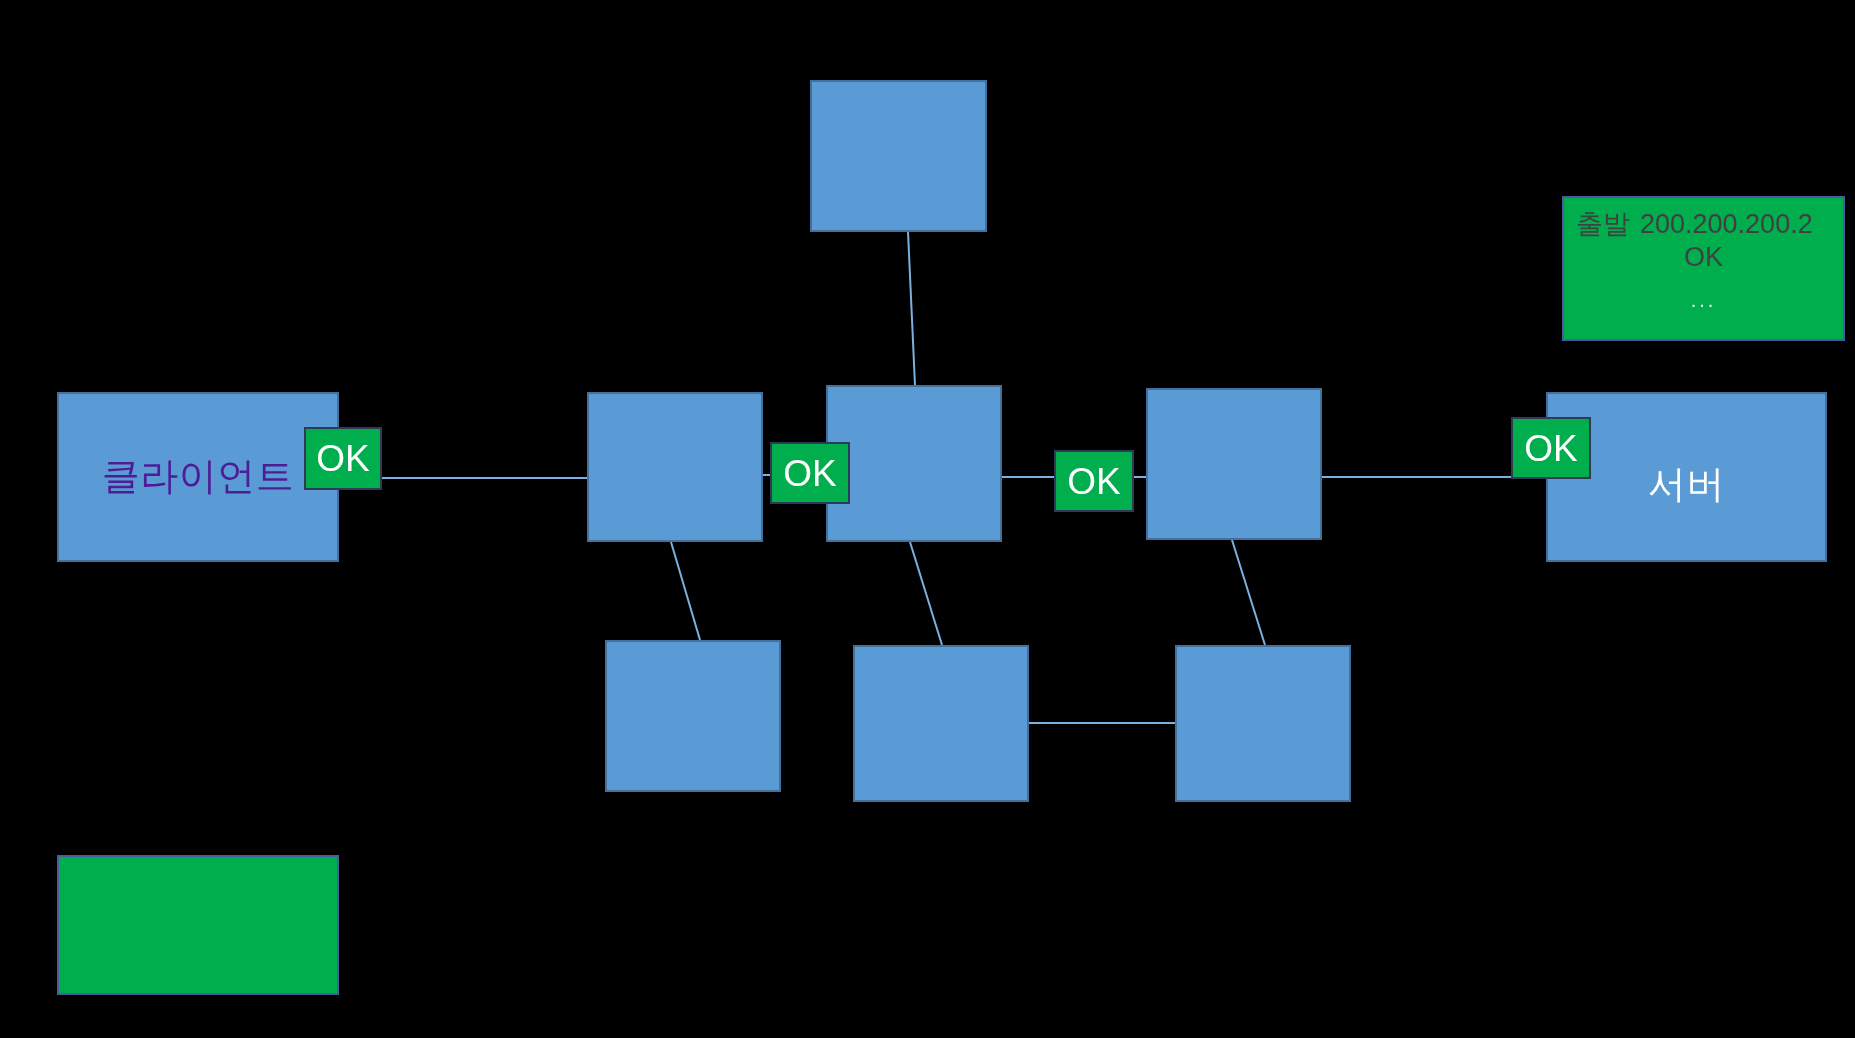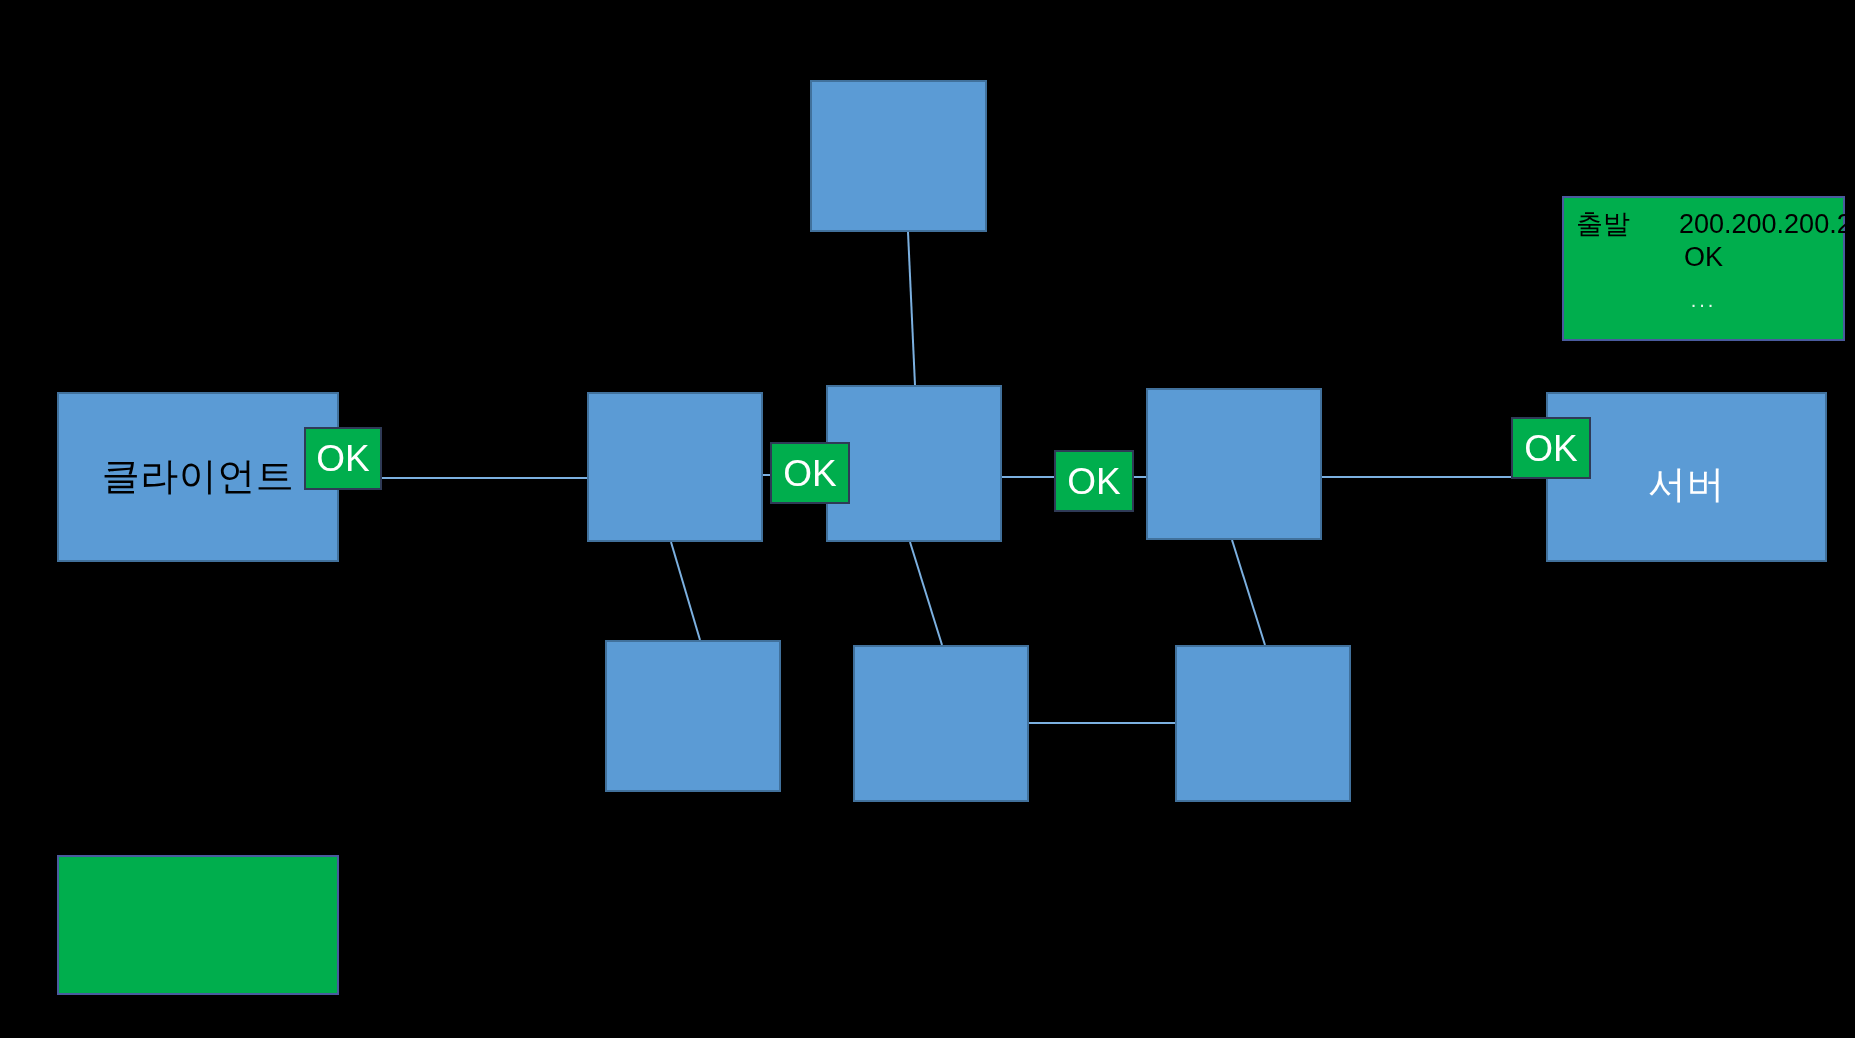--- a/index.html
+++ b/index.html
@@ -65,39 +65,38 @@
     border: 2px solid #4a5b9e;
     box-sizing: border-box;
     z-index: 30;
     padding: 10px 12px 6px 12px;
     display: flex;
     flex-direction: column;
     align-items: center;
     justify-content: flex-start;
   }
   .packet-row {
-    color: #000000;
+    color: #404040;
     font-size: 27px;
     line-height: 1.22;
     white-space: nowrap;
     width: 100%;
     text-align: center;
   }
   .packet-row.kv {
     text-align: left;
     display: flex;
     gap: 10px;
     justify-content: flex-start;
   }
   .packet-row .plabel {
     display: inline-block;
   }
   .packet-row .pvalue {
     display: inline-block;
-    margin-left: 39px;
   }
   .packet-row.dots {
     margin-top: 14px;
     font-size: 20px;
     letter-spacing: 3px;
     color: #eaf7ef;
   }
   .legend-box {
     position: absolute;
     background: #00ae4d;
@@ -118,21 +117,21 @@
       <line x1="1322" y1="477" x2="1546" y2="477" stroke="#7cb0e0" stroke-width="2"></line>
       <line x1="908" y1="232" x2="915" y2="385" stroke="#7cb0e0" stroke-width="2"></line>
       <line x1="671" y1="542" x2="700" y2="640" stroke="#7cb0e0" stroke-width="2"></line>
       <line x1="910" y1="542" x2="942" y2="645" stroke="#7cb0e0" stroke-width="2"></line>
       <line x1="1232" y1="540" x2="1265" y2="645" stroke="#7cb0e0" stroke-width="2"></line>
       <line x1="1029" y1="723" x2="1175" y2="723" stroke="#7cb0e0" stroke-width="2"></line>
     </svg>
 
   <div id="nodes-layer">
       <div class="node" style="left: 57px; top: 392px; width: 282px; height: 170px; background: rgb(91, 155, 213); border-color: rgb(65, 113, 156);">
-        <div class="node-label" style="color: #000000;">클라이언트</div>
+        <div class="node-label" style="color: #4c1d95;">클라이언트</div>
       </div>
       <div class="node" style="left: 810px; top: 80px; width: 177px; height: 152px; background: rgb(91, 155, 213); border-color: rgb(65, 113, 156);">
         <div class="node-label" style="color: rgb(255, 255, 255);"></div>
       </div>
       <div class="node" style="left: 587px; top: 392px; width: 176px; height: 150px; background: rgb(91, 155, 213); border-color: rgb(65, 113, 156);">
         <div class="node-label" style="color: rgb(255, 255, 255);"></div>
       </div>
       <div class="node" style="left: 826px; top: 385px; width: 176px; height: 157px; background: rgb(91, 155, 213); border-color: rgb(65, 113, 156);">
         <div class="node-label" style="color: rgb(255, 255, 255);"></div>
       </div>

